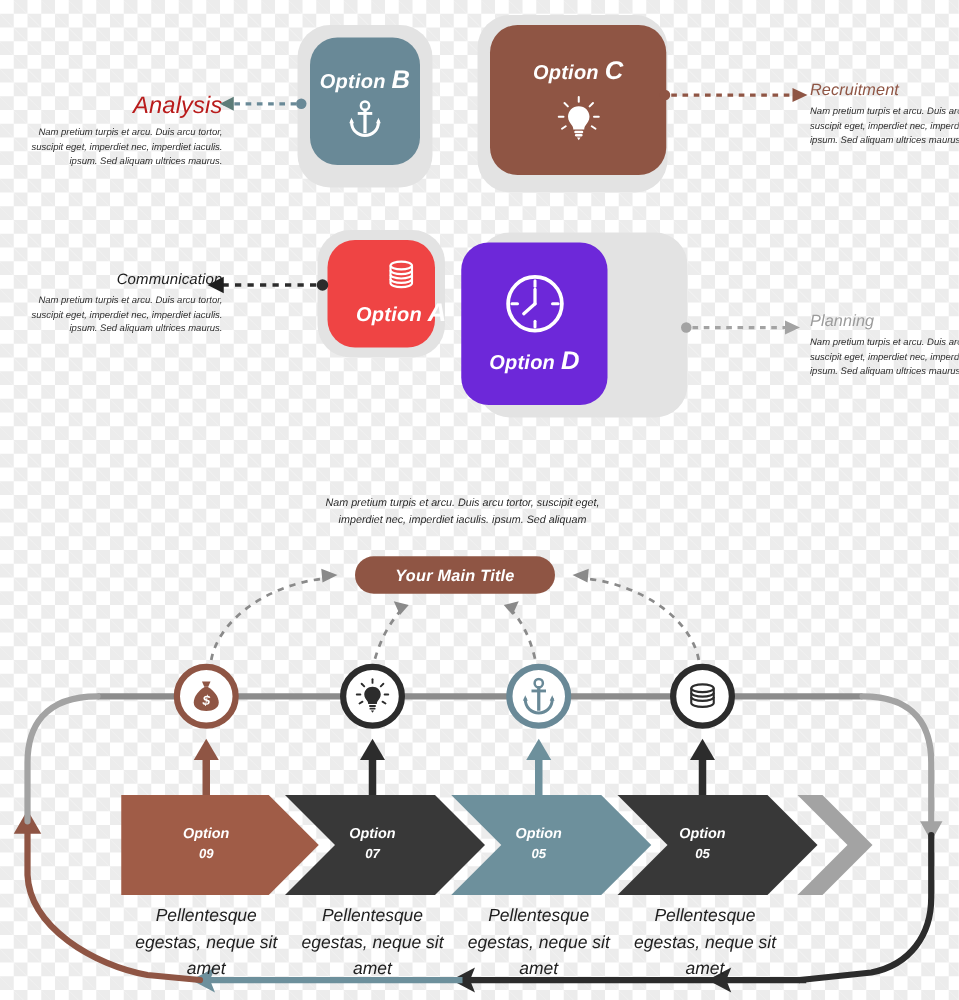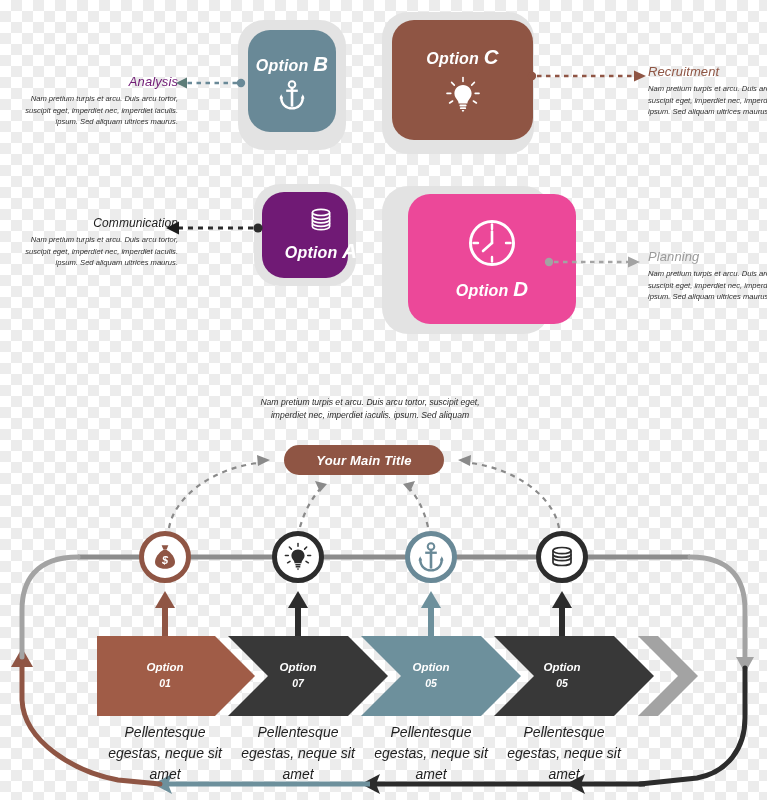--- a/index.html
+++ b/index.html
@@ -62,23 +62,23 @@
     font-size: 1.28em;
     font-weight: bold;
   }
 
   
   #shell-b { left: 238px; top: 20px;  width: 108px; height: 130px; }
   #card-b  { left: 248px; top: 30px;  width: 88px;  height: 102px; background: #698997; }
   #shell-c { left: 382px; top: 12px;  width: 152px; height: 142px; }
   #card-c  { left: 392px; top: 20px;  width: 141px; height: 120px; background: #8f5544; }
   #shell-a { left: 254px; top: 184px; width: 102px; height: 102px; }
-  #card-a  { left: 262px; top: 192px; width: 86px;  height: 86px;  background: #701a75; padding-left: 32px; }
+  #card-a  { left: 262px; top: 192px; width: 86px;  height: 86px;  background: #ef4444; padding-left: 32px; }
   #shell-d { left: 382px; top: 186px; width: 168px; height: 148px; }
-  #card-d  { left: 408px; top: 194px; width: 168px; height: 130px; background: #ec4899; }
+  #card-d  { left: 369px; top: 194px; width: 117px; height: 130px; background: #6d28d9; }
 
   .card-icon { display: block; }
   .icon-top { margin-bottom: 6px; }
   .icon-bot { margin-top: 4px; }
 
   
   .side-block { position: absolute; width: 156px; }
   .side-title {
     font-size: 12.5px;
     font-weight: normal;
@@ -92,21 +92,21 @@
     color: #2e2e2e;
   }
   .align-right { text-align: right; }
   .align-left  { text-align: left; }
 
   #blk-analysis      { left: 22px;  top: 74px;  }
   #blk-communication { left: 22px;  top: 216px; }
   #blk-recruitment   { left: 648px; top: 64px;  }
   #blk-planning      { left: 648px; top: 249px; }
 
-  #blk-analysis .side-title      { font-size: 13px; color: #701a75; }
+  #blk-analysis .side-title      { font-size: 19px; color: #b91c1c; }
   #blk-communication .side-title { font-size: 12px; color: #1d1d1d; }
   #blk-recruitment .side-title   { font-size: 13px; color: #8f5544; }
   #blk-planning .side-title      { font-size: 13px; color: #9b9b9b; }
 
   
   #intro-text {
     position: absolute;
     left: 258px; top: 396px;
     width: 224px;
     text-align: center;
@@ -393,21 +393,21 @@
         <ellipse cx="13" cy="5.6" rx="9" ry="3.1"></ellipse>
         <path d="M4 5.6 L4 17.4 C4 19.1 8 20.5 13 20.5 C18 20.5 22 19.1 22 17.4 L22 5.6"></path>
         <path d="M4 9.2 C4 10.9 8 12.3 13 12.3 C18 12.3 22 10.9 22 9.2"></path>
         <path d="M4 12.6 C4 14.3 8 15.7 13 15.7 C18 15.7 22 14.3 22 12.6"></path>
       </g>
     </svg>
   </div>
 
   <div class="bar-label" id="lab-1">
     <span>Option</span>
-    <span class="num">01</span>
+    <span class="num">09</span>
   </div>
   <div class="bar-label" id="lab-2">
     <span>Option</span>
     <span class="num">07</span>
   </div>
   <div class="bar-label" id="lab-3">
     <span>Option</span>
     <span class="num">05</span>
   </div>
   <div class="bar-label" id="lab-4">

